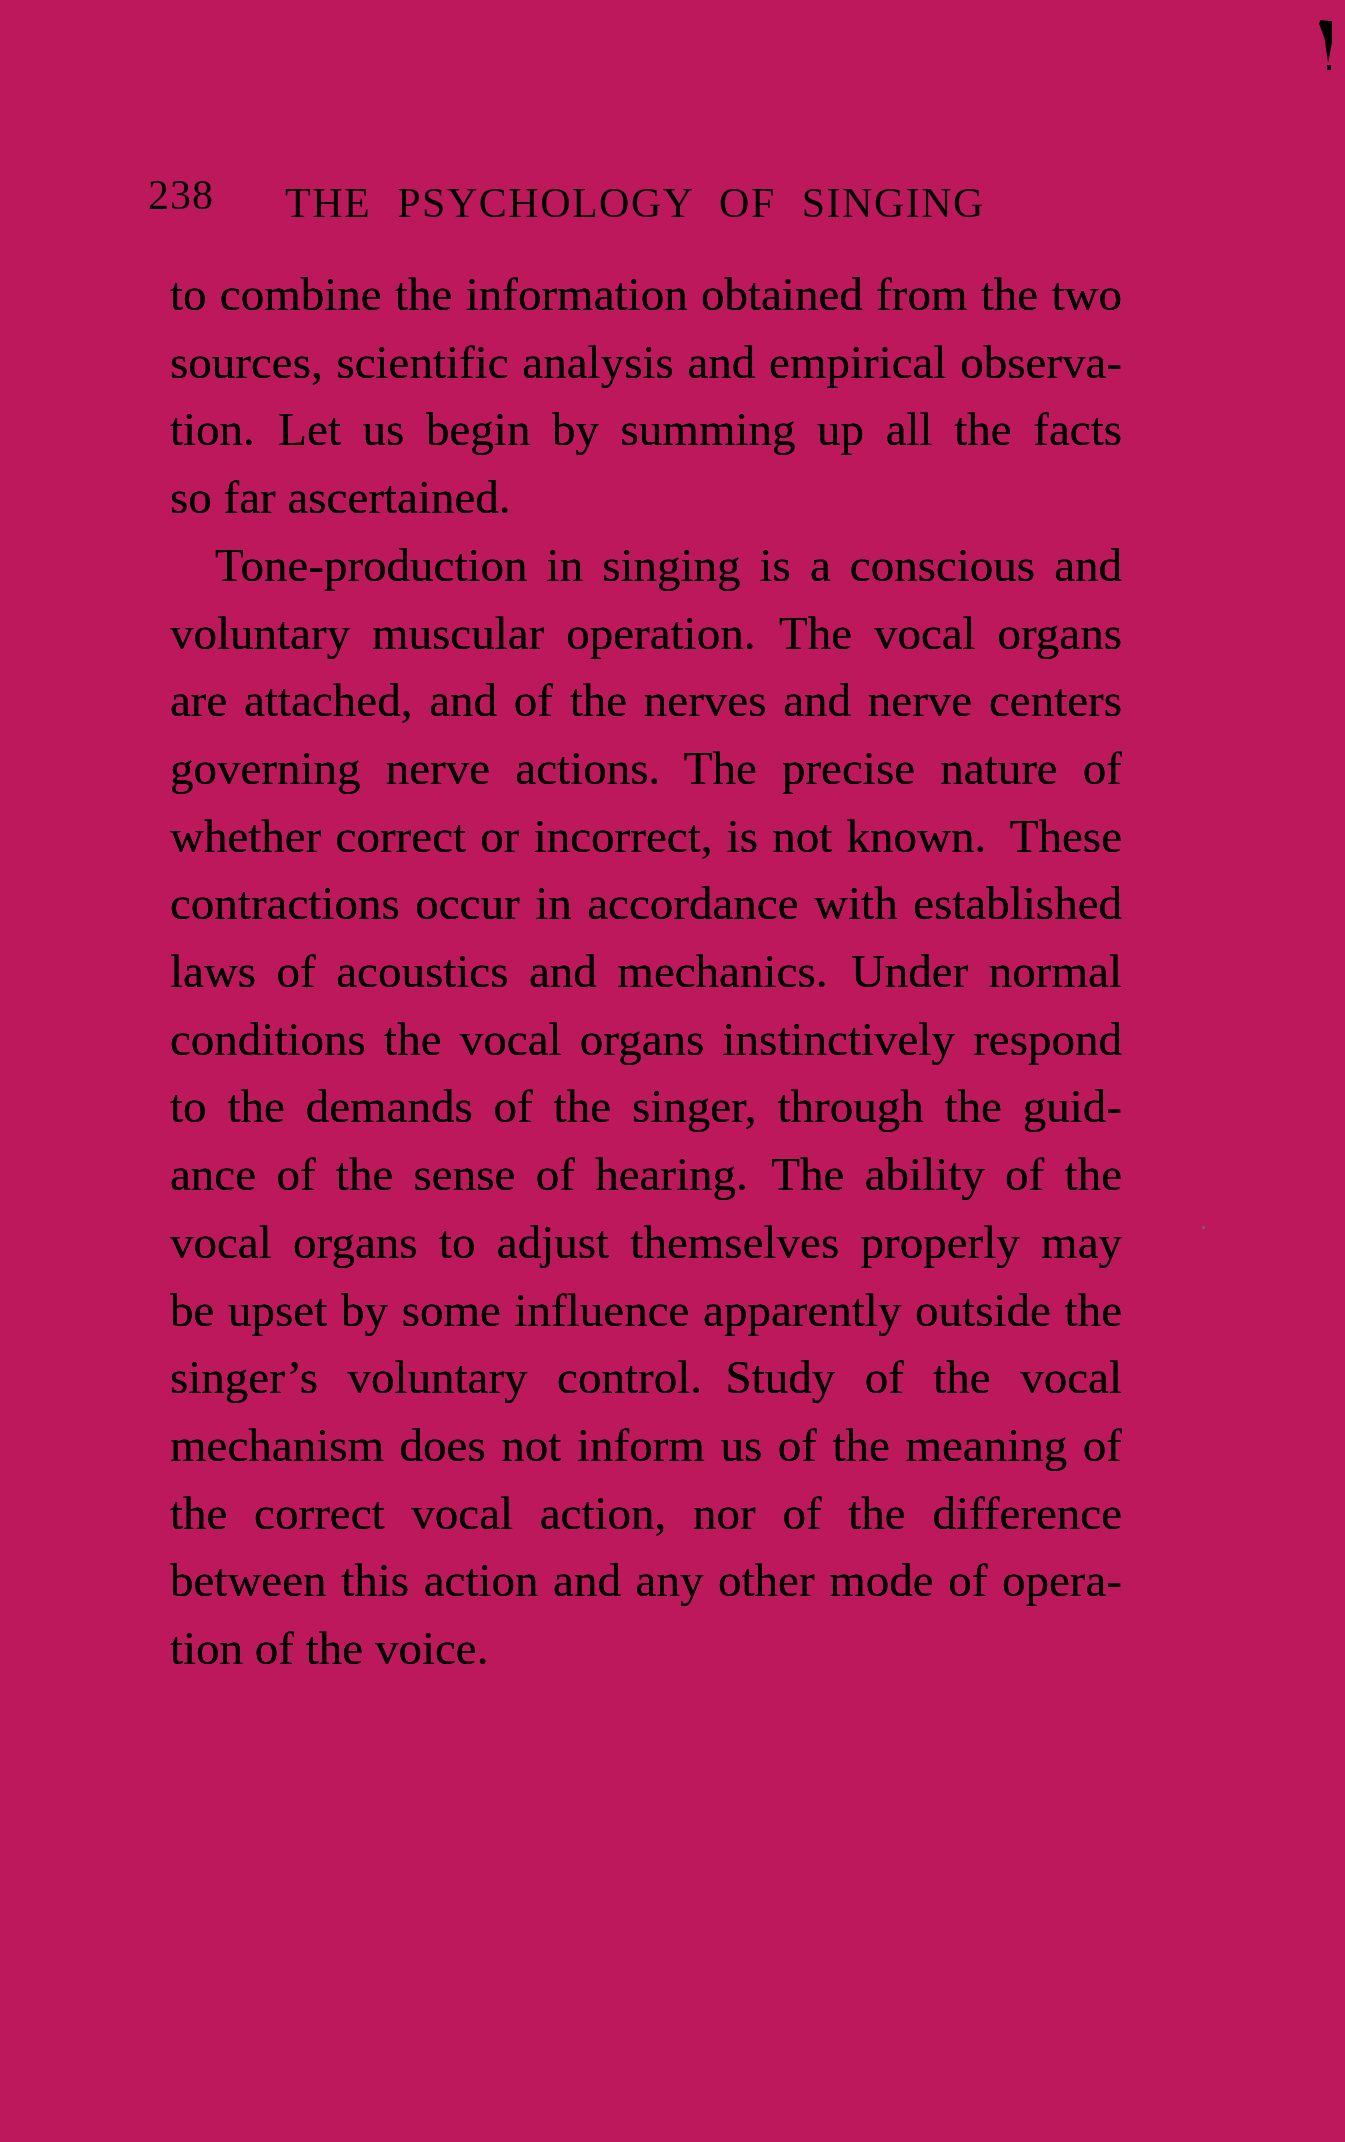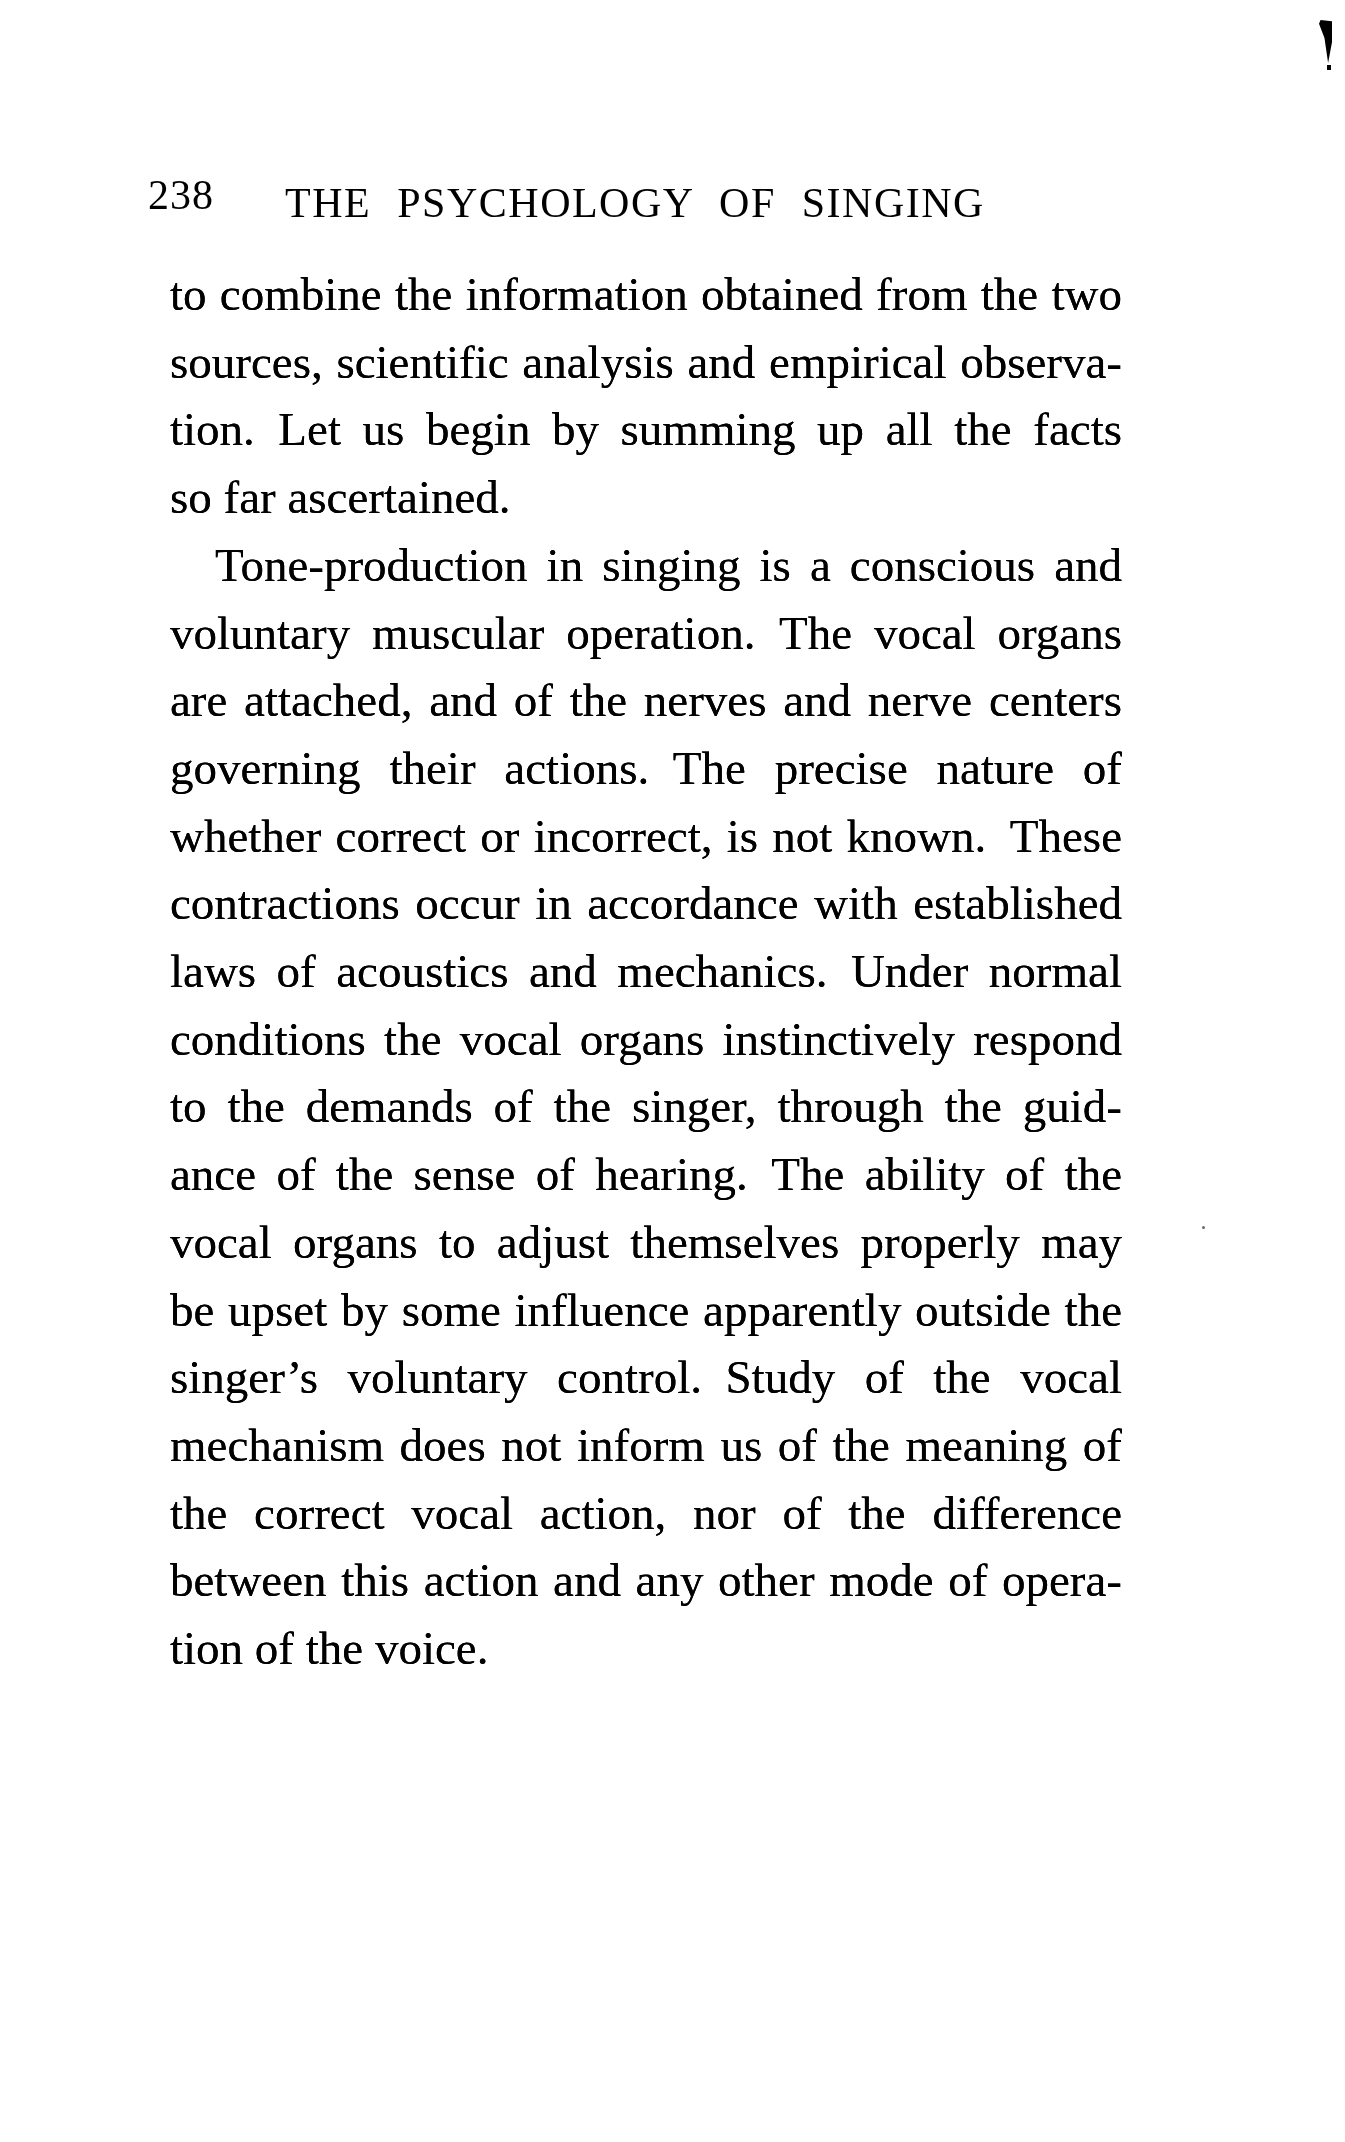--- a/index.html
+++ b/index.html
@@ -1,20 +1,20 @@
 <!DOCTYPE html>
 <html><head>
 <meta charset="utf-8">
 <style>
   html, body { margin: 0; padding: 0; background: #888; }
   .page {
     position: relative;
     width: 1345px;
     height: 2142px;
-    background: #ffffff;
+    background: #be185d;
     overflow: hidden;
     font-family: "Liberation Serif", "DejaVu Serif", serif;
     color: #000;
   }
   
   .running-header {
     position: absolute;
     left: 148px;
     top: 174px;
     width: 974px;
@@ -100,21 +100,21 @@
 
   <main class="text-block">
     <div class="line">to combine the information obtained from the two</div>
     <div class="line">sources, scientific analysis and empirical observa-</div>
     <div class="line">tion. Let us begin by summing up all the facts</div>
     <div class="line last">so far ascertained.</div>
 
     <div class="line indent">Tone-production in singing is a conscious and</div>
     <div class="line">voluntary muscular operation. The vocal organs</div>
     <div class="line">are attached, and of the nerves and nerve centers</div>
-    <div class="line">governing their actions. The precise nature of</div>
+    <div class="line">governing nerve actions. The precise nature of</div>
     <div class="line">whether correct or incorrect, is not known. These</div>
     <div class="line">contractions occur in accordance with established</div>
     <div class="line">laws of acoustics and mechanics. Under normal</div>
     <div class="line">conditions the vocal organs instinctively respond</div>
     <div class="line">to the demands of the singer, through the guid-</div>
     <div class="line">ance of the sense of hearing. The ability of the</div>
     <div class="line">vocal organs to adjust themselves properly may</div>
     <div class="line">be upset by some influence apparently outside the</div>
     <div class="line">singer’s voluntary control. Study of the vocal</div>
     <div class="line">mechanism does not inform us of the meaning of</div>

